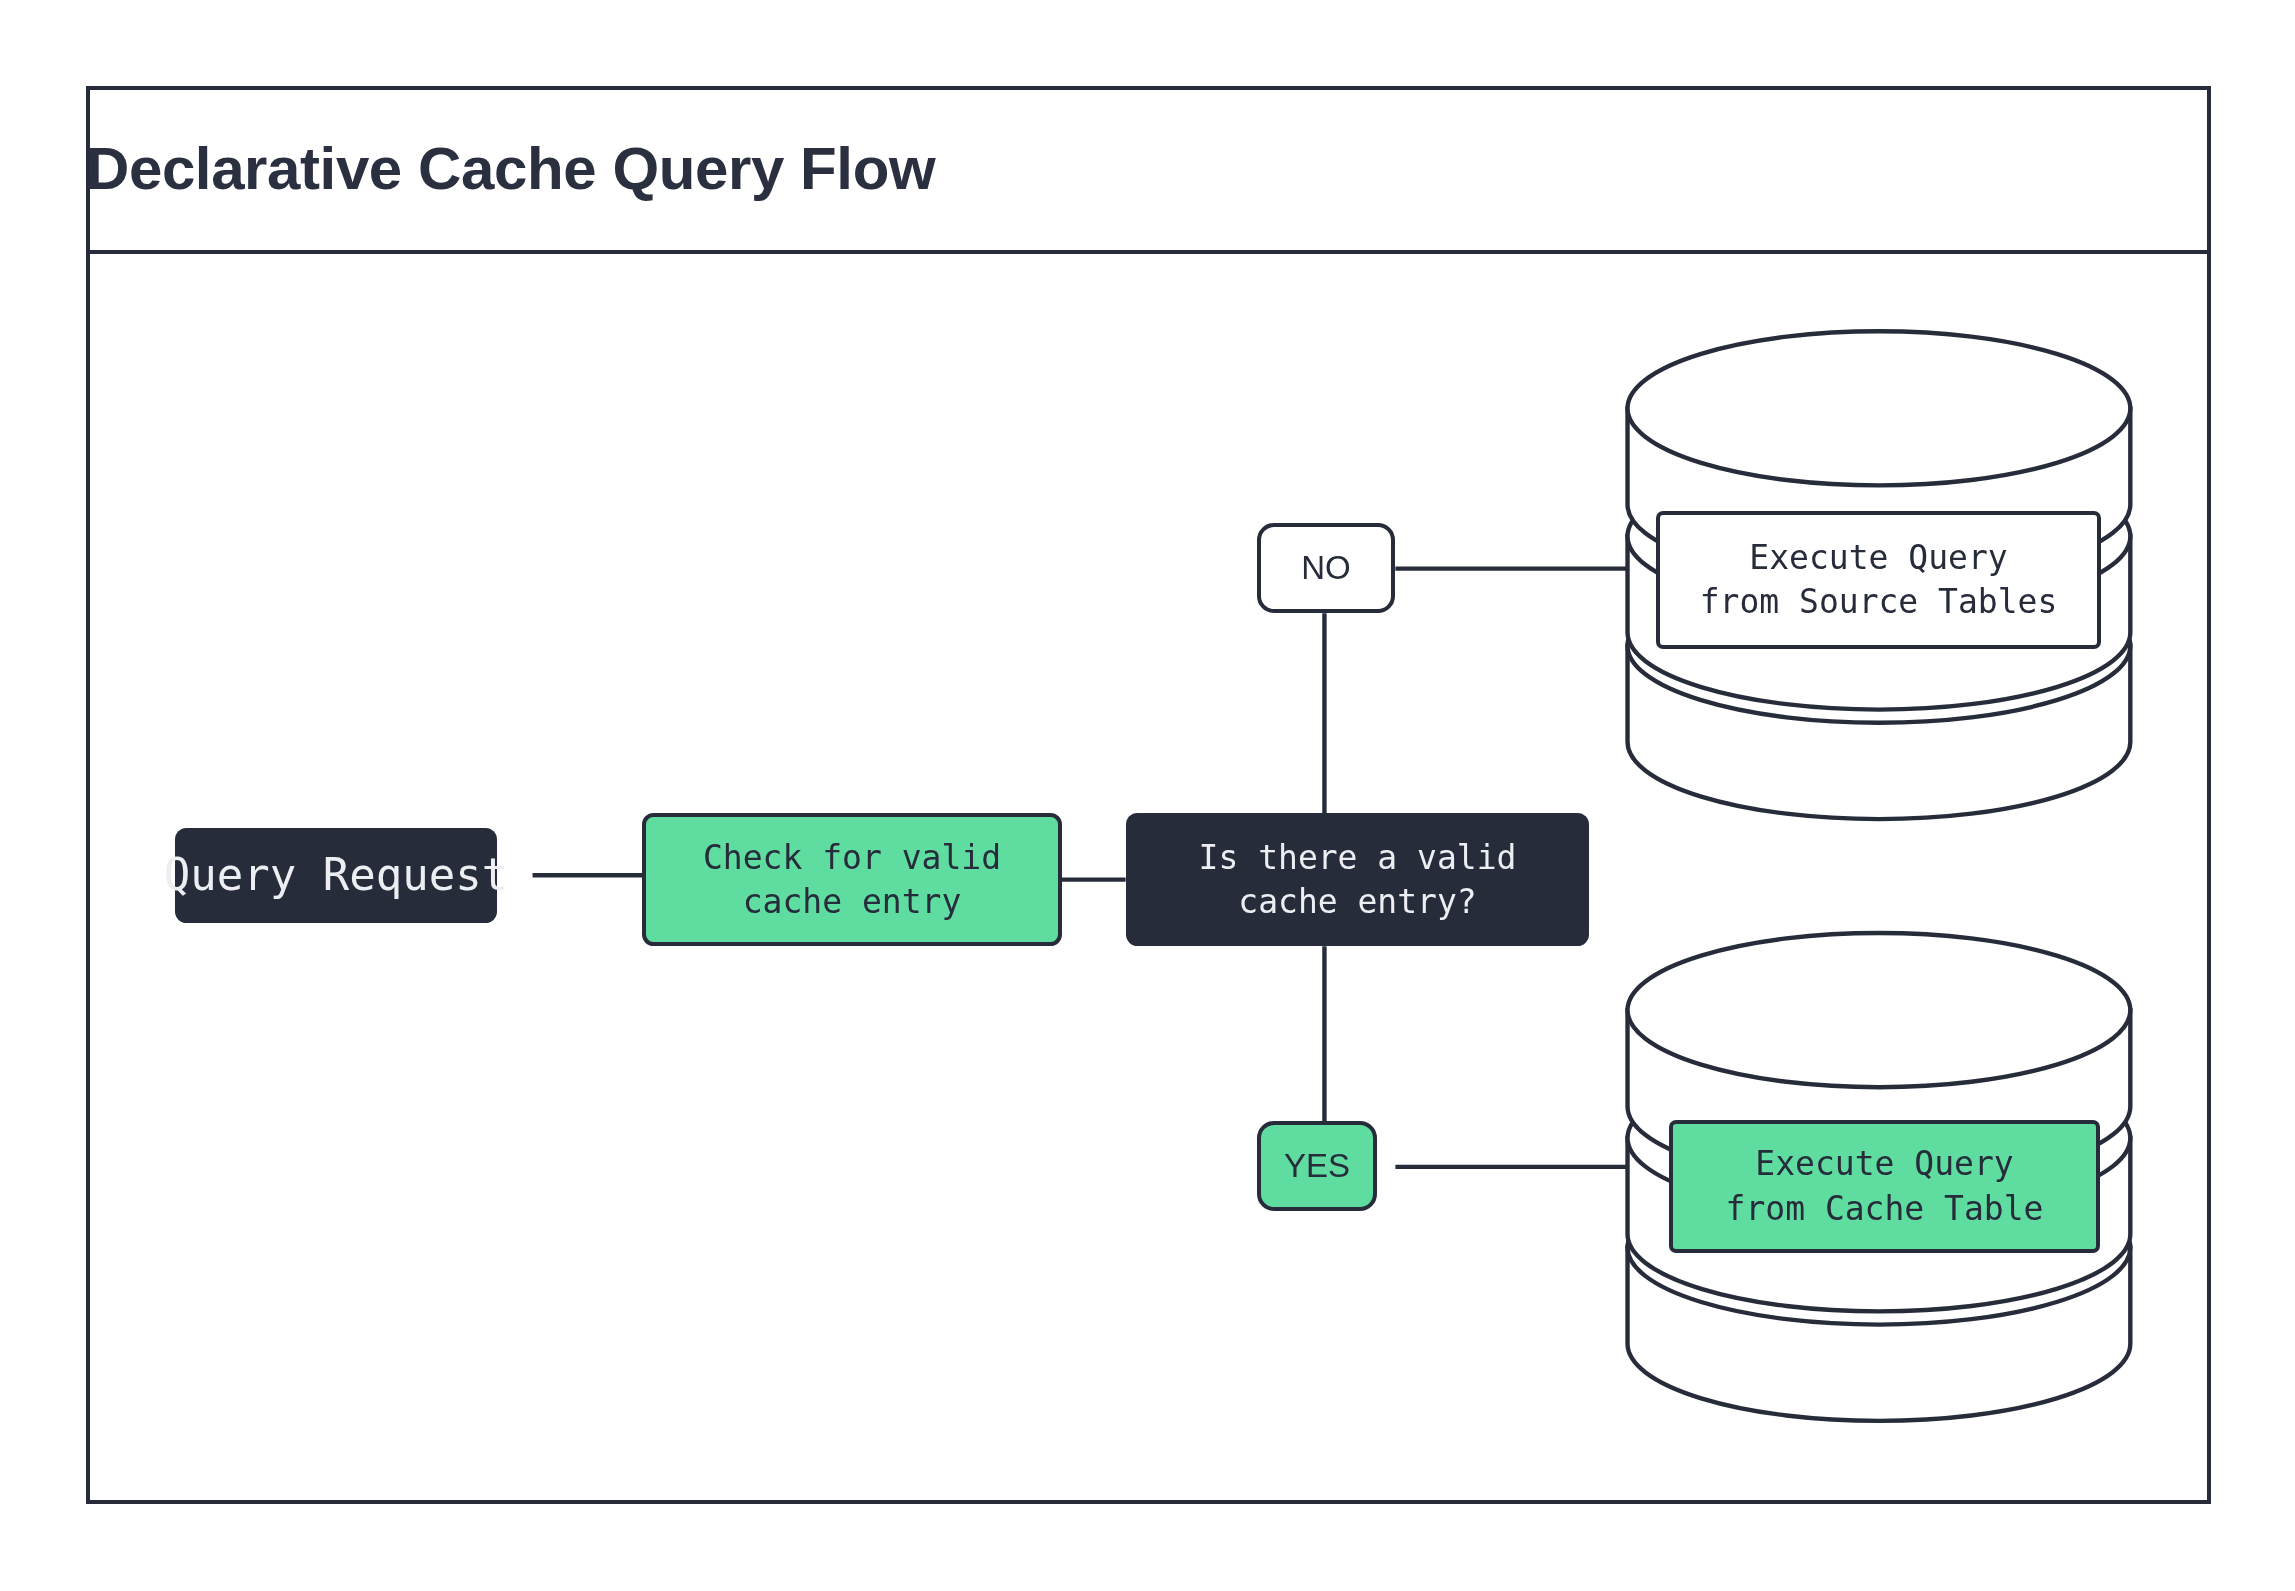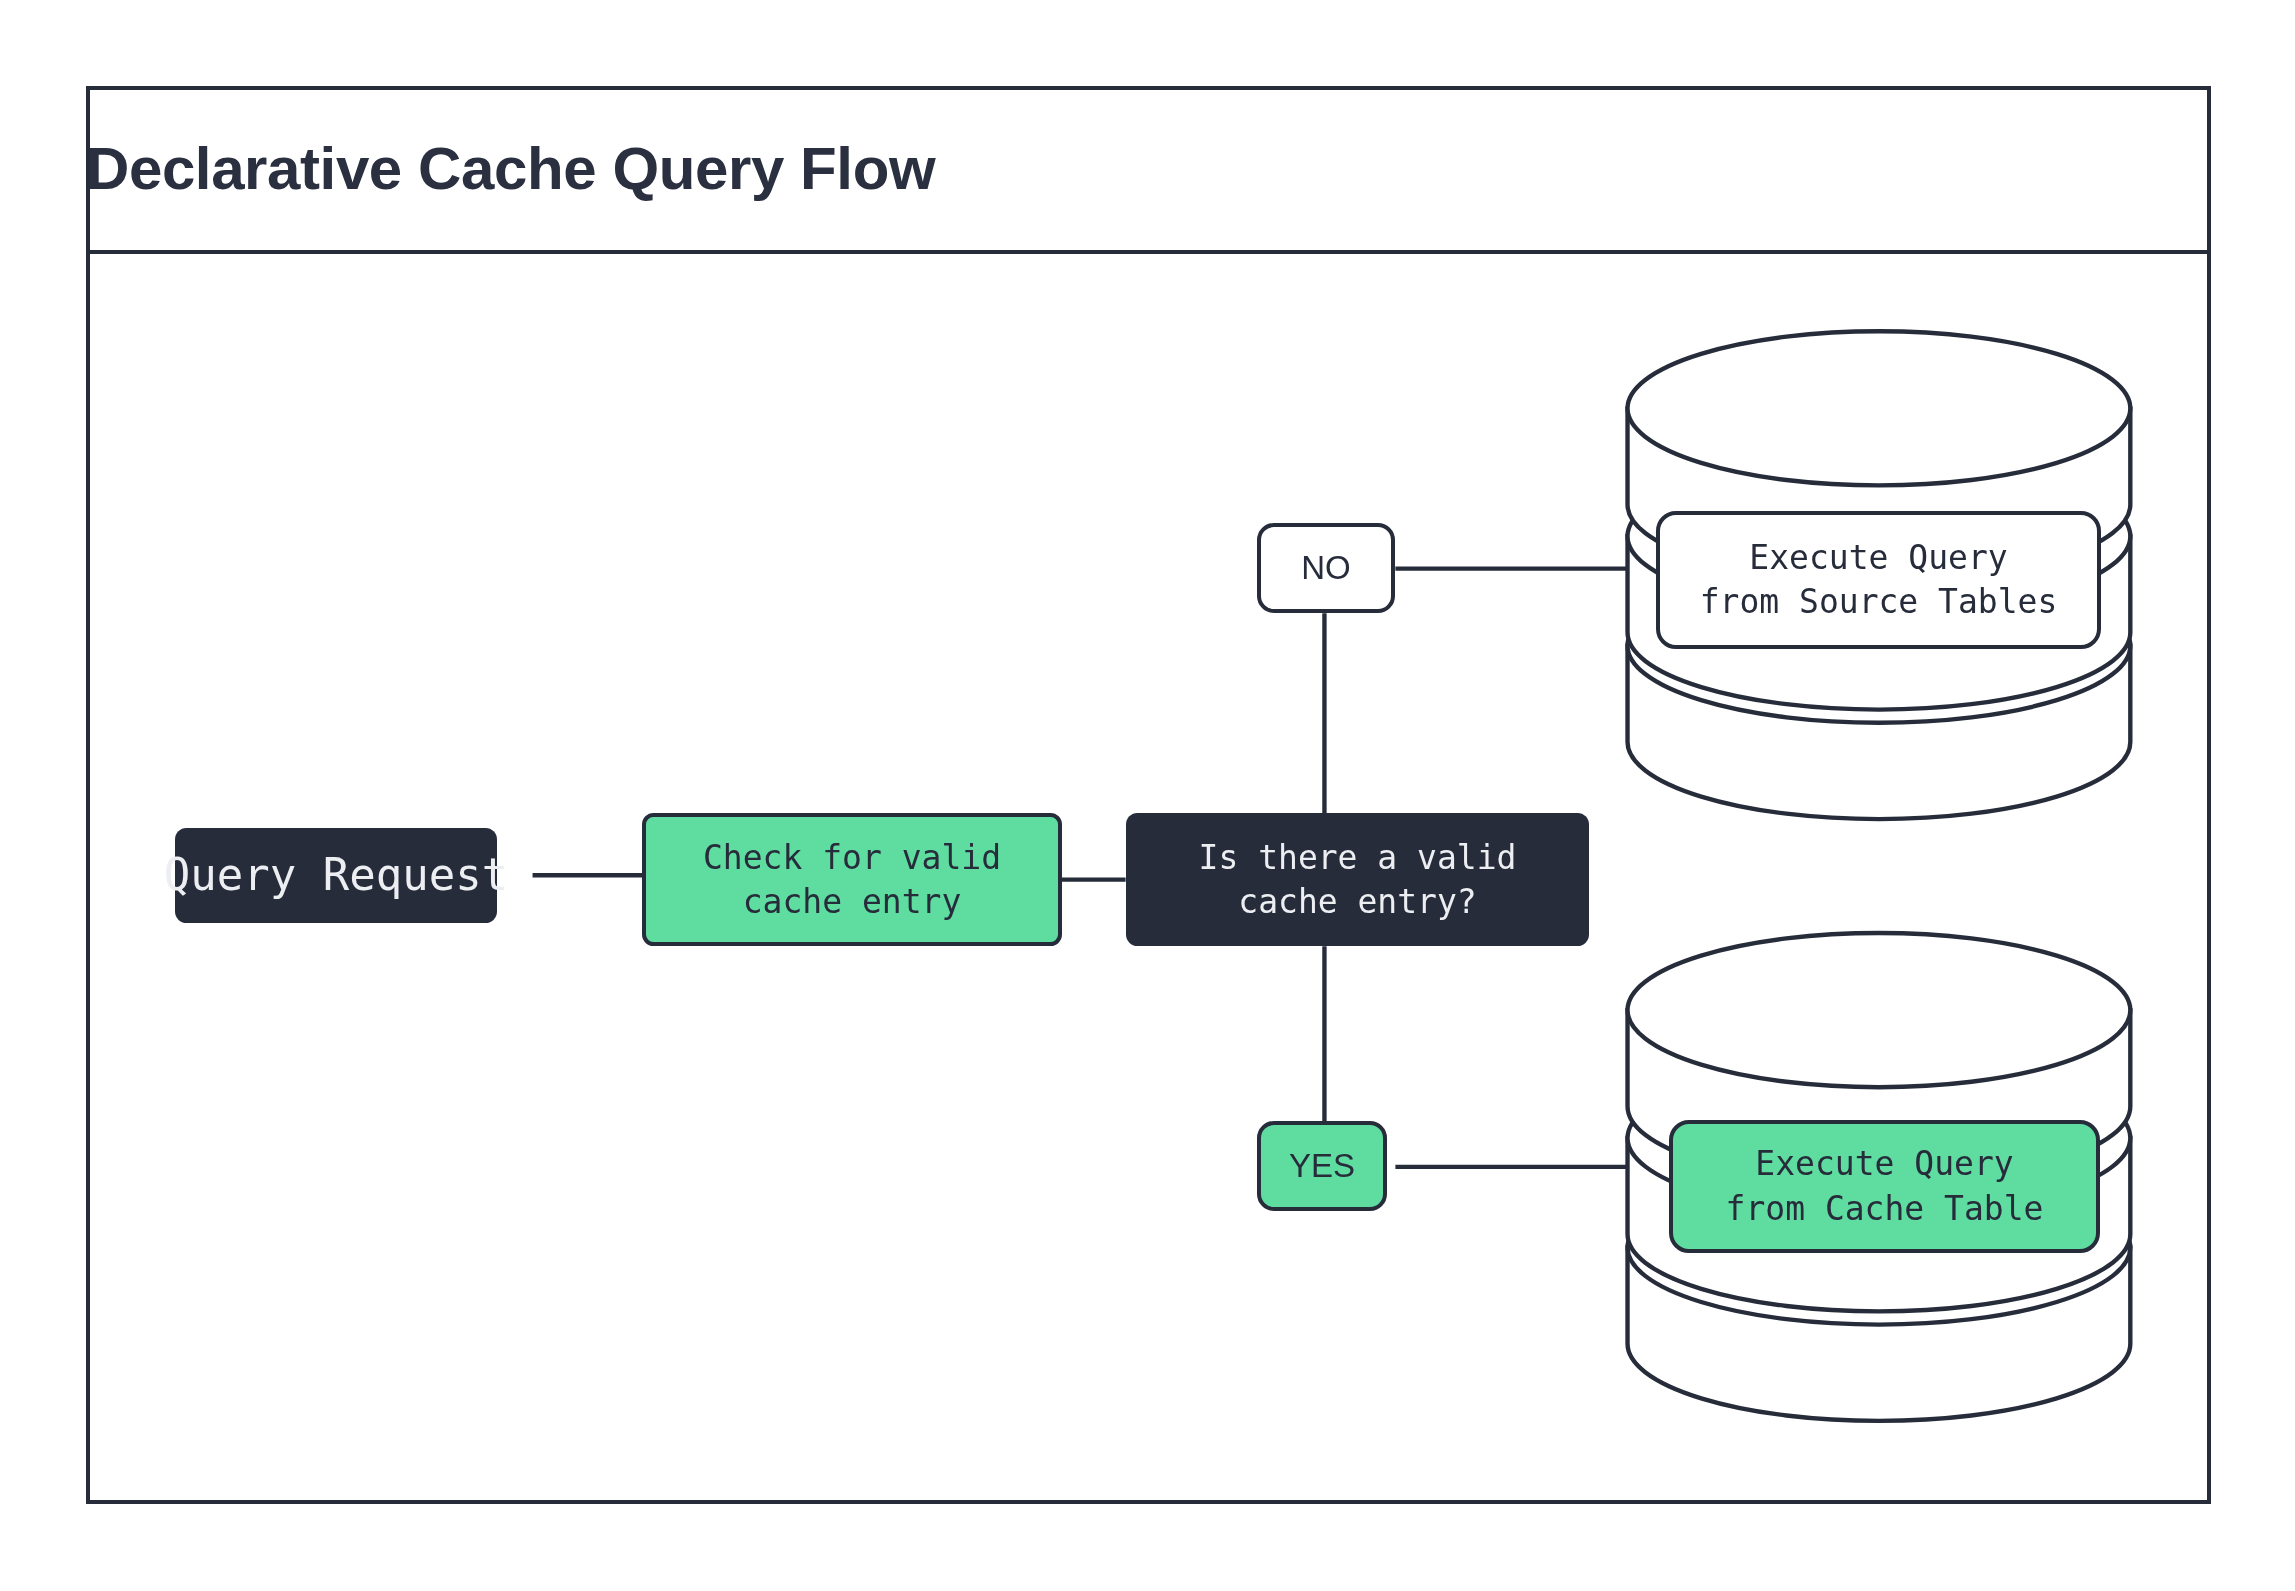--- a/index.html
+++ b/index.html
@@ -100,36 +100,36 @@
     box-sizing: border-box;
     display: flex;
     align-items: center;
     justify-content: center;
     font-family: "Liberation Sans", sans-serif;
     font-size: 33px;
     color: #272c3b;
     border-radius: 17px;
   }
   #label-no  { left: 1257px; top: 523px;  width: 138px; height: 90px; }
-  #label-yes { left: 1257px; top: 1121px; width: 130px; height: 90px; }
+  #label-yes { left: 1257px; top: 1121px; width: 120px; height: 90px; }
 
   
   .db-label {
     position: absolute;
     box-sizing: border-box;
     display: flex;
     align-items: center;
     justify-content: center;
     text-align: center;
     font-family: "DejaVu Sans Mono", monospace;
     font-size: 33px;
     white-space: pre;
     line-height: 1.34;
     border: 4.4px solid #272c3b;
-    border-radius: 20px;
+    border-radius: 7px;
   }
   #db-label-source {
     left: 1656px; top: 511px; width: 445px; height: 138px;
     background: #ffffff; color: #272c3b;
   }
   #db-label-cache {
     left: 1669px; top: 1120px; width: 431px; height: 133px;
     background: #5fdca0; color: #272c3b;
   }
 </style>

